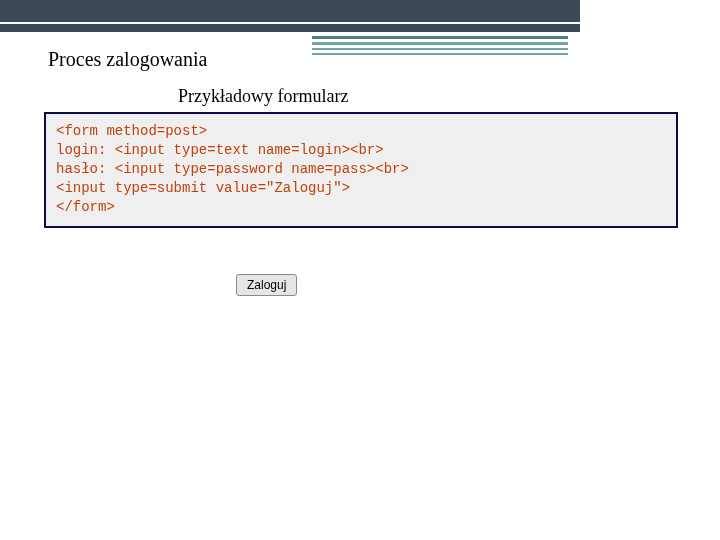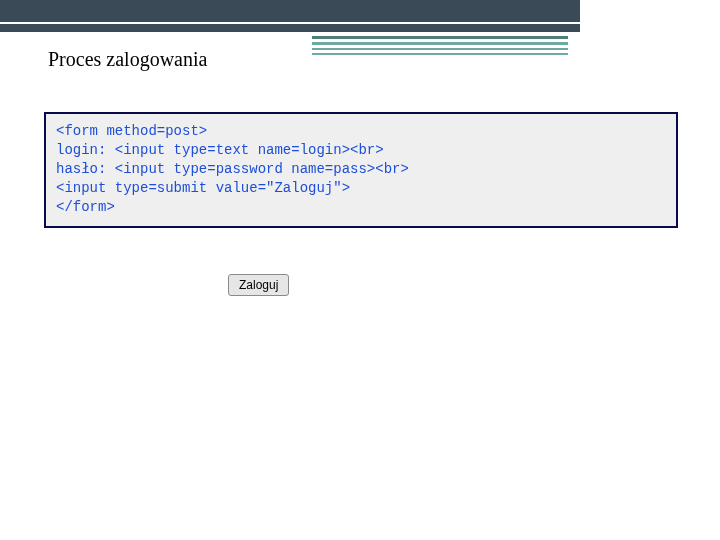--- a/index.html
+++ b/index.html
@@ -66,21 +66,21 @@
     top: 112px;
     width: 634px;
     box-sizing: border-box;
     background: #efefef;
     border: 2px solid #0a0a4a;
     padding: 8px 10px 10px 10px;
     font-family: "Courier New", Courier, monospace;
     font-size: 14px;
     line-height: 1.35;
     white-space: pre-wrap;
-    color: #1d4ed8;
+    color: #c2410c;
   }
   .form-demo {
     position: absolute;
     left: 228px;
     top: 268px;
     font-family: "Times New Roman", serif;
     font-size: 13px;
     color: #000;
   }
   .form-demo .row {
@@ -102,40 +102,42 @@
   }
   .form-demo .btn {
     margin-top: 6px;
     font-family: Arial, sans-serif;
     font-size: 12px;
     padding: 3px 10px;
     background: #e6e6e6;
     border: 1px solid #8a8a8a;
     border-radius: 3px;
     cursor: pointer;
+    margin-left: 8px;
   }
 </style>
 </head>
 <body>
 
 <div class="slide">
 
   <div class="top-bands">
     <div class="band1"></div>
     <div class="band2"></div>
   </div>
 
   <div class="accent-lines">
     <div class="ln dk"></div>
     <div class="ln"></div>
     <div class="ln thin"></div>
     <div class="ln thin"></div>
   </div>
 
   <div class="title">Proces zalogowania</div>
+  <div class="subtitle">Przykładowy formularz</div>
 
   <div class="code-box">&lt;form method=post&gt;
 login: &lt;input type=text name=login&gt;&lt;br&gt;
 hasło: &lt;input type=password name=pass&gt;&lt;br&gt;
 &lt;input type=submit value="Zaloguj"&gt;
 &lt;/form&gt;</div>
 
   <div class="form-demo">
     <button class="btn">Zaloguj</button>
   </div>

